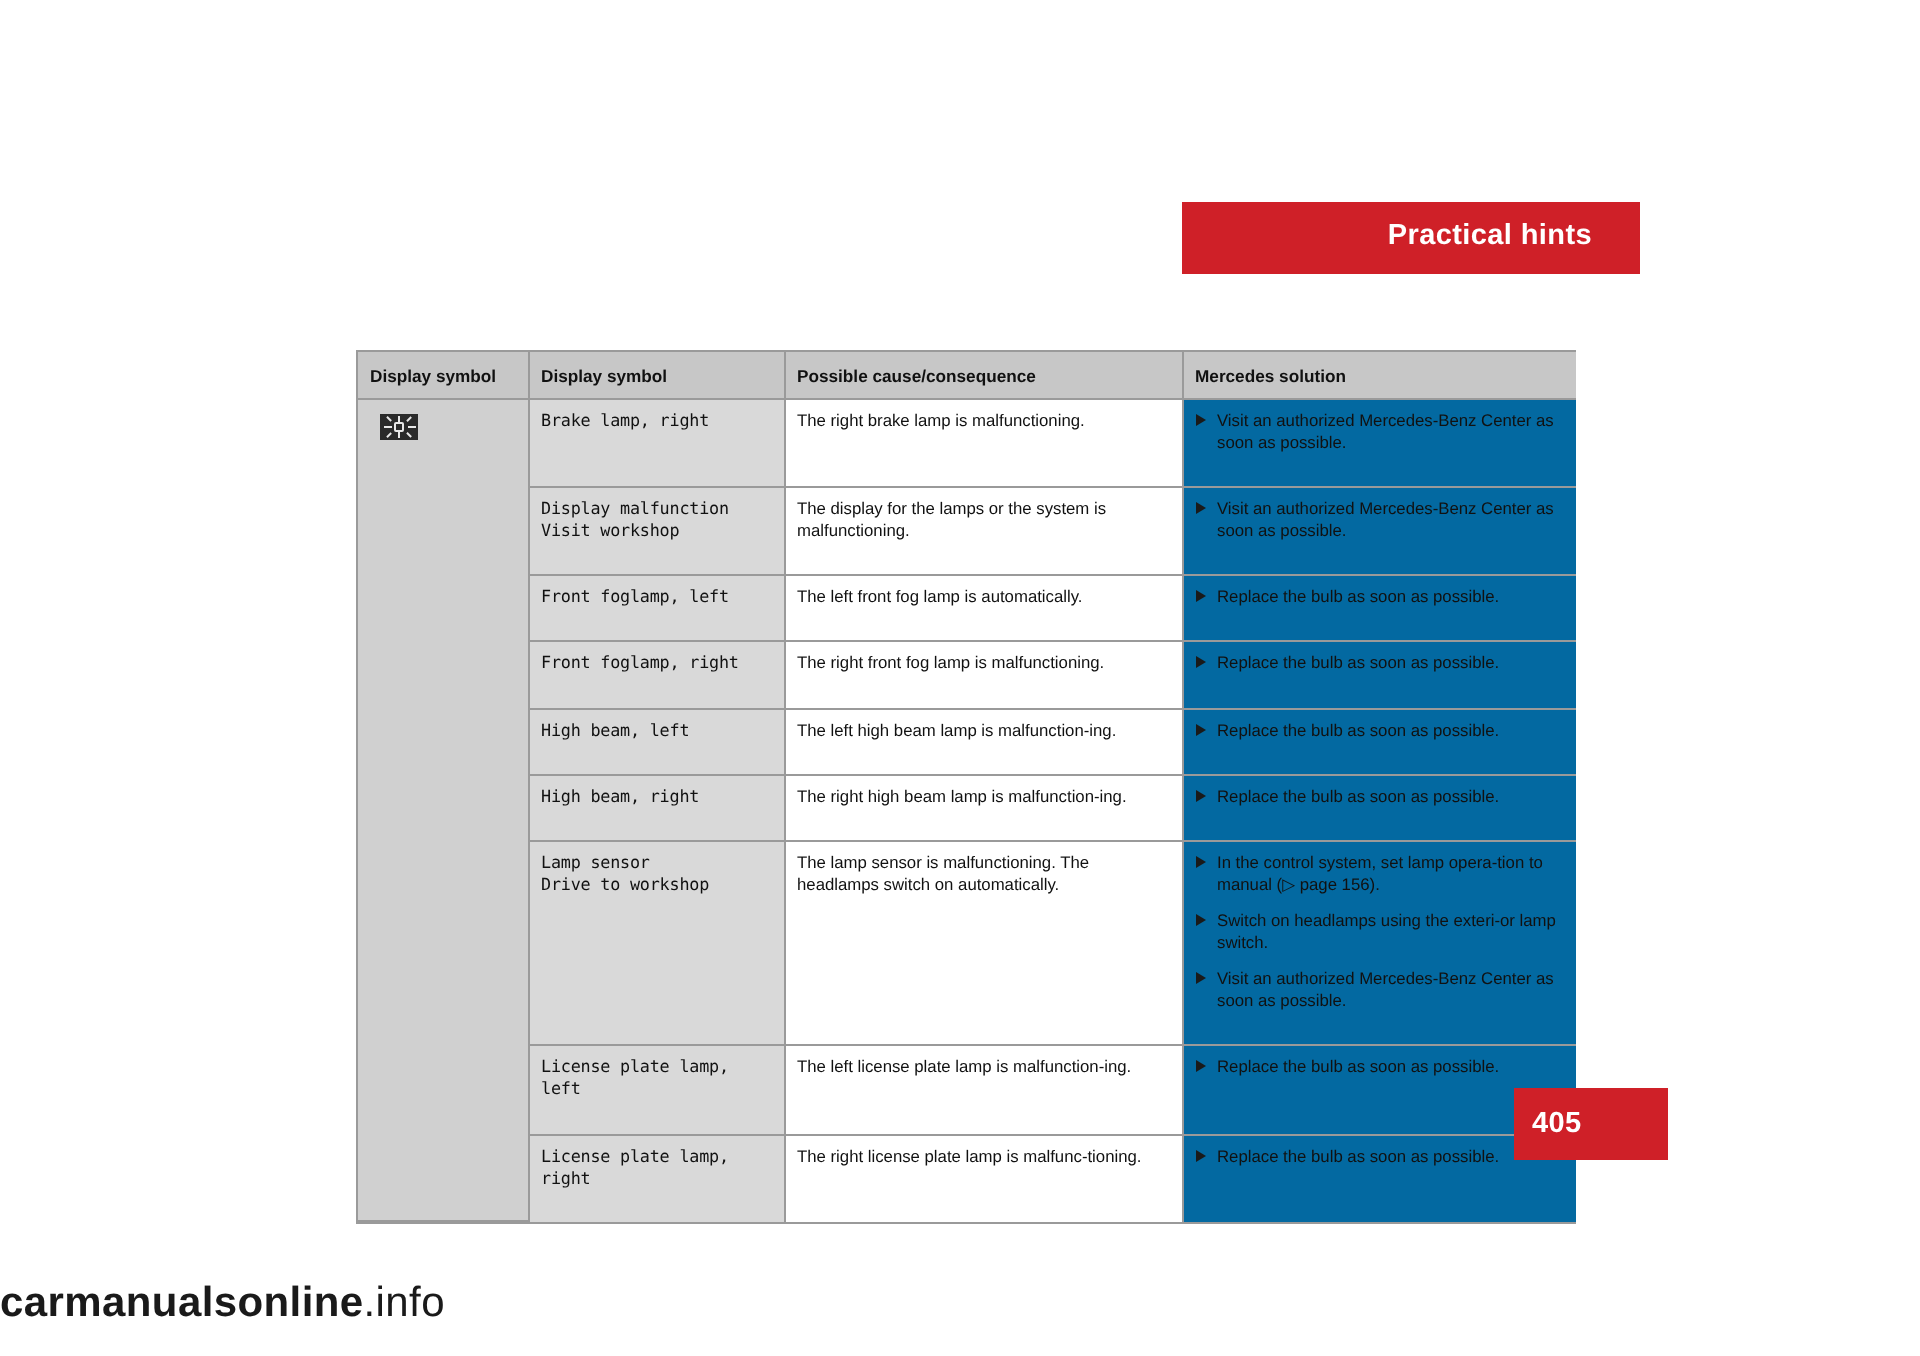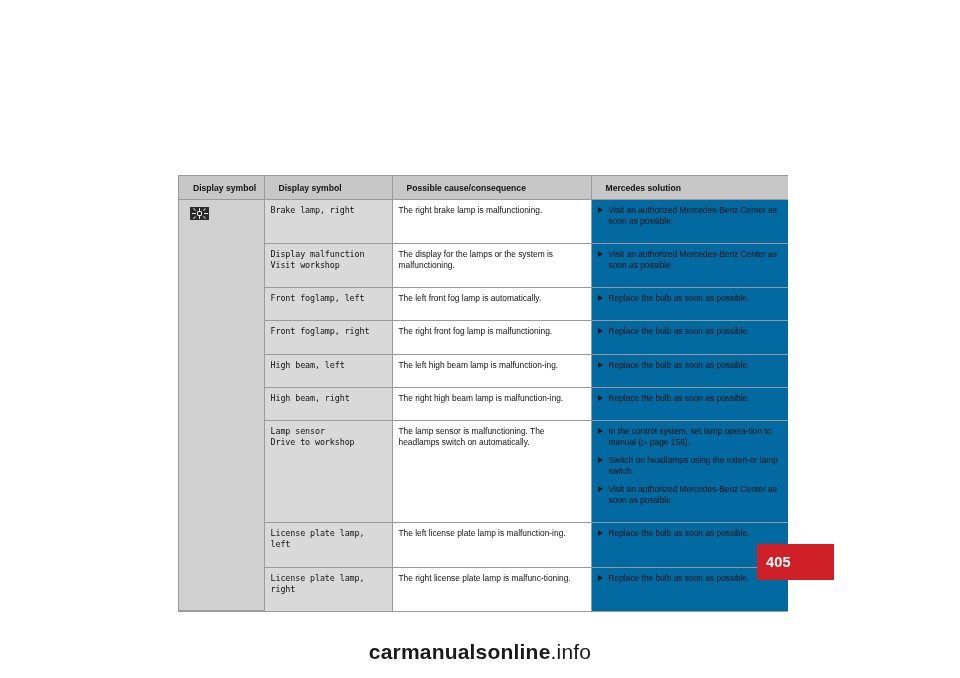--- a/index.html
+++ b/index.html
@@ -61,21 +61,21 @@
     font-weight: bold;
     letter-spacing: 0.2px;
   }
 
   
   .watermark {
     position: absolute;
     left: 0;
     right: 0;
     bottom: 14px;
-    text-align: center;
+    text-align: left;
     color: #1a1a1a;
     font-size: 21px;
     letter-spacing: 0.2px;
     font-family: "Liberation Sans", sans-serif;
   }
   .watermark .wm-bold { font-weight: bold; }
 
   
   .table-wrap {
     position: absolute;
@@ -92,21 +92,21 @@
     table-layout: fixed;
   }
   table.msg-table th {
     background: #c7c7c7;
     border-bottom: 1px solid #9a9a9a;
     border-right: 1px solid #9a9a9a;
     text-align: left;
     font-size: 8.6px;
     font-weight: bold;
     color: #111111;
-    padding: 4px 5px 4px 14px;
+    padding: 4px 5px 4px 6px;
     vertical-align: middle;
     height: 15px;
   }
   table.msg-table th:last-child { border-right: none; }
 
   table.msg-table td {
     border-right: 1px solid #9a9a9a;
     border-bottom: 1px solid #9a9a9a;
     vertical-align: top;
     padding: 5px 6px 16px 6px;
@@ -189,20 +189,23 @@
   .lamp-icon .r-tl { left: 3px; top: 2.4px; width: 3.2px; height: 1px; transform: rotate(45deg); }
   .lamp-icon .r-tr { right: 3px; top: 2.4px; width: 3.2px; height: 1px; transform: rotate(-45deg); }
   .lamp-icon .r-bl { left: 3px; bottom: 2.4px; width: 3.2px; height: 1px; transform: rotate(-45deg); }
   .lamp-icon .r-br { right: 3px; bottom: 2.4px; width: 3.2px; height: 1px; transform: rotate(45deg); }
 </style>
 </head>
 <body>
 
 <div class="page">
 
+  <div class="header-banner">
+    <div class="header-title">Practical hints</div>
+  </div>
 
   <div class="table-wrap">
     <table class="msg-table">
       <colgroup>
         <col class="col-symbol">
         <col class="col-message">
         <col class="col-cause">
         <col class="col-solution">
       </colgroup>
       <thead>

